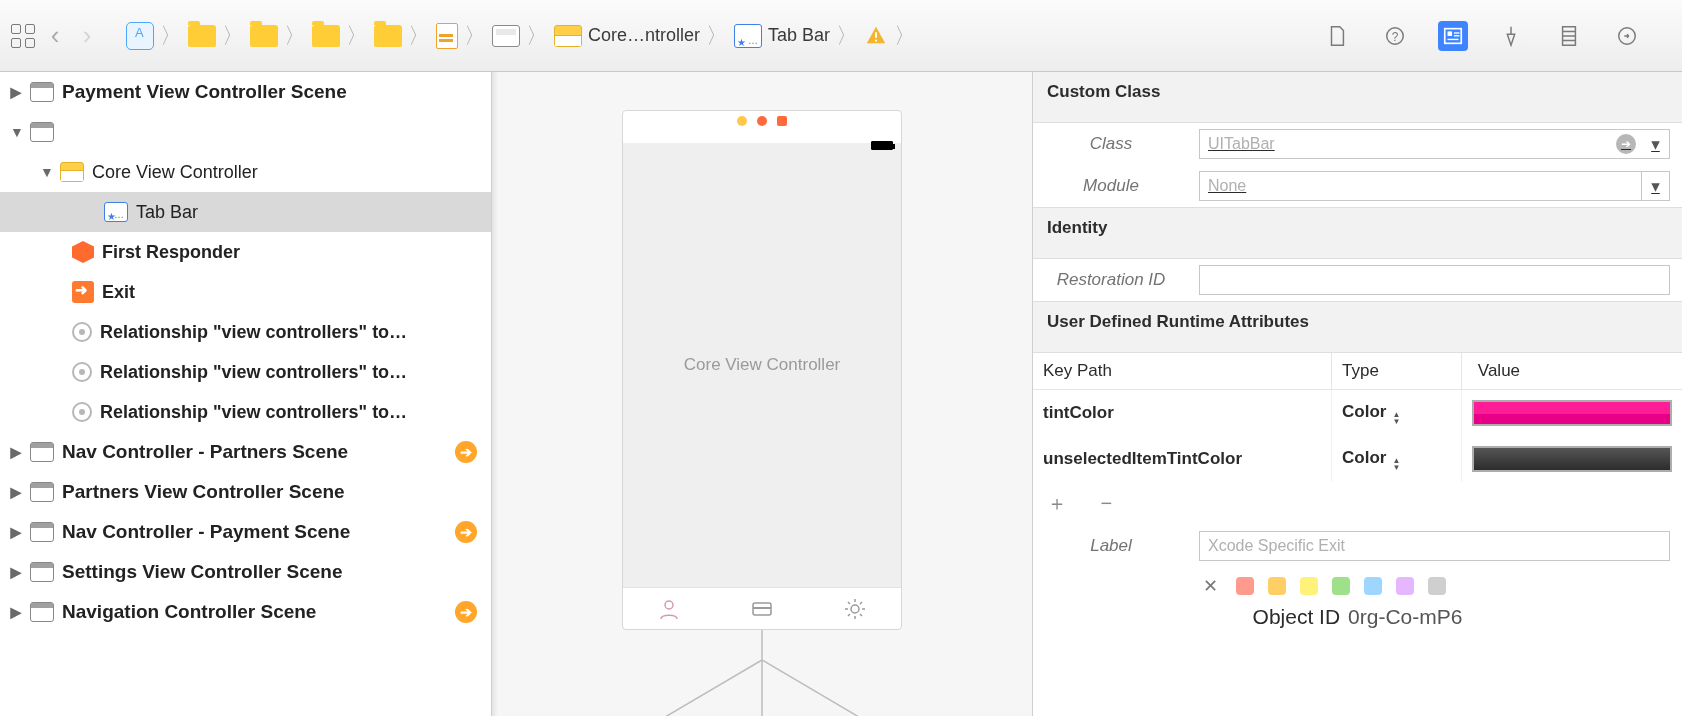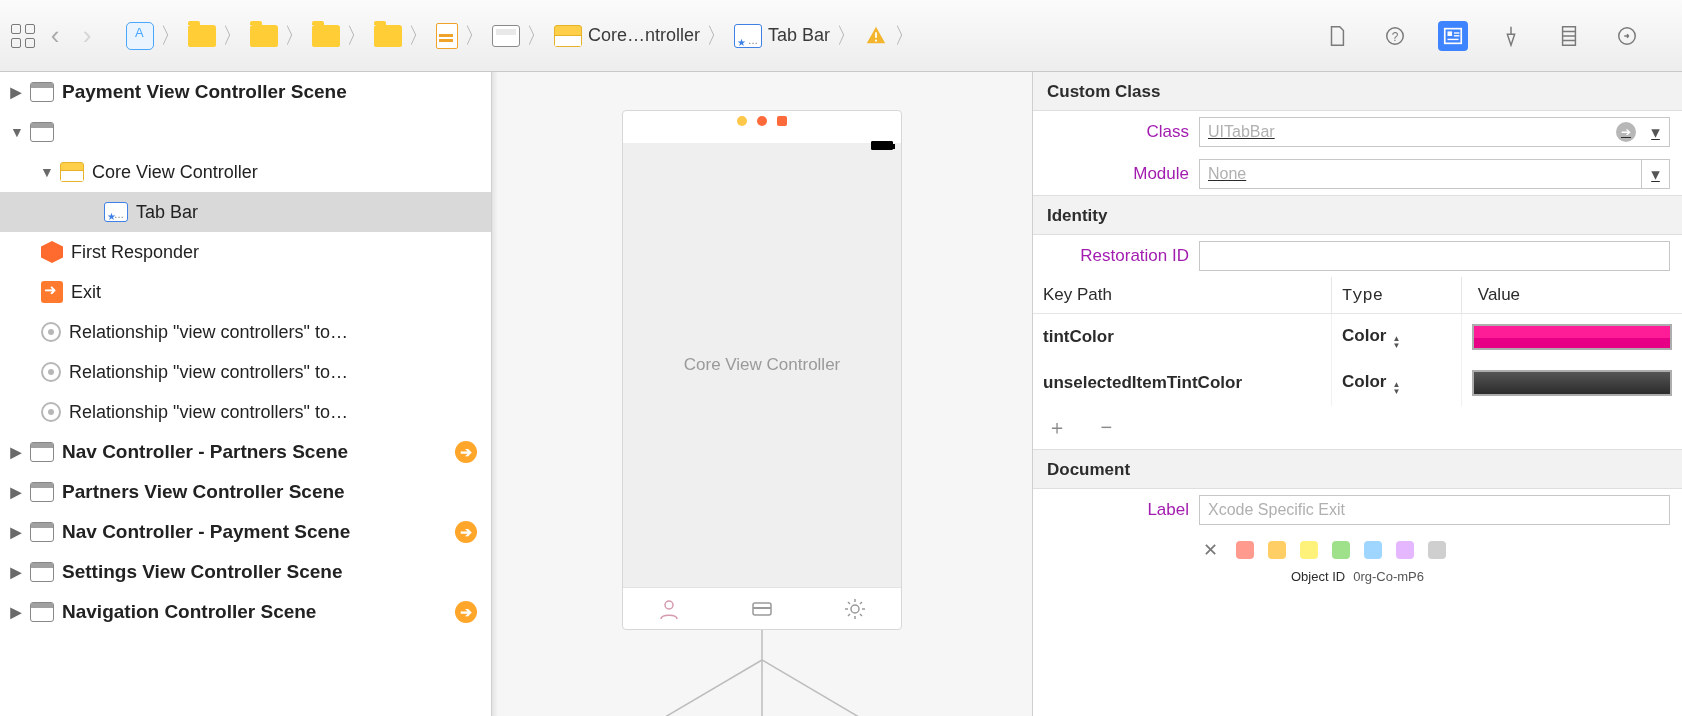--- a/index.html
+++ b/index.html
@@ -54,21 +54,21 @@
   
   .main { flex:1; display:flex; min-height:0; }
   .outline { width:492px; background:#ffffff; border-right:1px solid #cfcfcf; overflow:hidden; }
   .outline-row { display:flex; align-items:center; height:40px; padding-left:10px; gap:8px; font-size:18px; color:#222;}
   .outline-row.bold { font-weight:600; font-size:19px; }
   .outline-row.sel { background:#d9d9d9; }
   .tri { width:12px; display:inline-block; text-align:center; color:#6a6a6a; font-size:14px; }
   .tri.closed::before{content:"▶";}
   .tri.open::before{content:"▼";}
   .ind1{padding-left:40px;}
-  .ind2{padding-left:41px;}
+  .ind2{padding-left:72px;font-weight:bold;}
   .ind3{padding-left:104px;}
   .scene-icon { width:24px; height:20px; border:1.5px solid #888; border-radius:3px; background:#fff; position:relative;}
   .scene-icon::before{content:"";position:absolute;left:0;right:0;top:0;height:5px;background:#a0a0a0;}
   .cube{ width:22px;height:22px; background:#ff6a2e; clip-path:polygon(50% 0,100% 25%,100% 75%,50% 100%,0 75%,0 25%); position:relative; }
   .exit-icon{ width:22px;height:22px; background:#ff7a2e; border-radius:3px; position:relative;}
   .exit-icon::after{content:"➜";position:absolute;left:3px;top:0px;color:#fff;font-size:15px;}
   .rel-icon{ width:20px;height:20px;border:2px solid #b7b7b7;border-radius:50%;position:relative;}
   .rel-icon::after{content:"";position:absolute;left:5px;top:5px;width:6px;height:6px;border-radius:50%;background:#b7b7b7;}
   .arrow-pill{ width:22px;height:22px;border-radius:50%;background:#ffa62b;color:#fff;display:flex;align-items:center;justify-content:center;font-size:14px;margin-left:auto;margin-right:14px;}
   
@@ -80,41 +80,41 @@
   .phone-status{ height:12px; display:flex; justify-content:flex-end; padding-right:8px; padding-top:10px; }
   .batt{width:22px;height:9px;border:1px solid #000;border-radius:1px;background:#000;position:relative;}
   .batt::after{content:"";position:absolute;right:-3px;top:2px;width:2px;height:5px;background:#000;}
   .phone-body{flex:1;background:#efefef;display:flex;align-items:center;justify-content:center;color:#9a9a9a;font-size:17px;}
   .phone-tabbar{height:42px;border-top:1px solid #e3e3e3;display:flex;align-items:center;justify-content:space-around;color:#c2a2b0;}
   .phone-tabbar .ti{width:24px;height:24px;color:#c1a0ad;}
   
   .connectors { position:absolute; top:558px; left:50%; transform:translateX(-50%); width:460px; height:160px; }
   
   .inspector{ width:650px; background:#fff; border-left:1px solid #cfcfcf; overflow-y:hidden; font-size:17px; }
-  .section-head{ padding:10px 14px 8px; font-weight:700; color:#2d2d2d; background:#f2f2f2; border-bottom:1px solid #dedede; border-top:1px solid #dedede;}
+  .section-head{ padding:10px 14px 20px; font-weight:700; color:#2d2d2d; background:#f2f2f2; border-bottom:1px solid #dedede; border-top:1px solid #dedede;}
   .section-head.first{border-top:none;}
   .form-row{display:flex;align-items:center;padding:6px 12px 6px 0;}
-  .form-label{ width:166px; text-align:right; padding-right:10px; color:#a21caf;}
+  .form-label{ width:166px; text-align:center; padding-right:10px; color:#737373;font-style:italic;}
   .form-input{ flex:1; height:30px; border:1px solid #c7c7c7; background:#fff; padding:0 8px; color:#333; font-size:16px; display:flex; align-items:center;}
   .form-input.placeholder{ color:#b0b0b0; }
   .form-input-wrap{flex:1; display:flex;text-decoration:underline;}
   .combo-btn{ width:28px; height:30px; border:1px solid #c7c7c7; border-left:none; background:#fff; display:flex;align-items:center;justify-content:center; color:#555;}
   .goto-arrow{ position:relative; margin-left:-30px; margin-right:6px; width:20px;height:20px;border-radius:50%;background:#b7b7b7;color:#fff;display:flex;align-items:center;justify-content:center;font-size:12px; align-self:center;}
   .attr-table{ width:100%; border-collapse:collapse; font-size:17px;}
   .attr-table th{ text-align:left; font-weight:400; color:#2b2b2b; border-right:1px solid #e5e5e5; padding:8px 10px; border-bottom:1px solid #e5e5e5;}
   .attr-table td{ padding:10px 10px; border-right:1px solid #f1f1f1; vertical-align:middle;font-weight:bold;}
   .stepper{ display:inline-flex; flex-direction:column; font-size:8px; color:#555; line-height:7px; margin-left:6px;}
   .swatch{ width:200px; height:26px; border:2px solid #adadad; display:inline-block; vertical-align:middle;}
   .swatch-pink{ background:#ff1d97; box-shadow: inset 0 -10px 0 #e70085;}
   .swatch-dark{ background:linear-gradient(#555,#2c2c2c);}
   .plusminus{ padding:8px 14px; color:#8a8a8a; font-size:20px; letter-spacing:14px;}
   .color-dots{ display:flex; gap:14px; padding:8px 0 4px 170px; align-items:center;}
   .cdot{ width:18px;height:18px;border-radius:4px;}
   .xclear{ color:#7a7a7a; font-size:18px; margin-right:4px;}
-  .objid-row{ text-align:center; color:#2b2b2b; padding-top:4px; font-size:13px; display:flex; justify-content:center; gap:8px;}
+  .objid-row{ text-align:center; color:#2b2b2b; padding-top:4px; font-size:21px; display:flex; justify-content:center; gap:8px;}
   .objid-row .v{ color:#555;}
   .insp-svg{width:22px;height:22px;}
 </style>
 </head>
 <body>
 
 <div class="root">
 
   <div class="topbar">
     <div class="icon-btn">
@@ -327,25 +327,26 @@
           <div class="combo-btn">▾</div>
         </div>
       </div>
 
       <div class="section-head">Identity</div>
       <div class="form-row">
         <div class="form-label">Restoration ID</div>
         <div class="form-input"></div>
       </div>
 
+      <div class="section-head">User Defined Runtime Attributes</div>
       <table class="attr-table">
         <thead>
           <tr>
             <th style="width:46%;">Key Path</th>
-            <th style="width:20%;font-family:Liberation Mono, monospace;">Type</th>
+            <th style="width:20%;">Type</th>
             <th style="width:34%;border-right:none;padding-left:16px;">Value</th>
           </tr>
         </thead>
         <tbody>
           <tr>
             <td>tintColor</td>
             <td><span>Color</span><span class="stepper">
                   <span>▲</span>
                   <span>▼</span>
                 </span></td>
@@ -356,21 +357,20 @@
             <td><span>Color</span><span class="stepper">
                   <span>▲</span>
                   <span>▼</span>
                 </span></td>
             <td style="border-right:none;"><span class="swatch swatch-dark"></span></td>
           </tr>
         </tbody>
       </table>
       <div class="plusminus">＋ −</div>
 
-      <div class="section-head">Document</div>
       <div class="form-row">
         <div class="form-label">Label</div>
         <div class="form-input placeholder">Xcode Specific Exit</div>
       </div>
       <div class="color-dots">
         <span class="xclear">✕</span>
         <span class="cdot" style="background:#ff9a8f"></span>
         <span class="cdot" style="background:#ffcf66"></span>
         <span class="cdot" style="background:#fff27a"></span>
         <span class="cdot" style="background:#9fe08a"></span>

